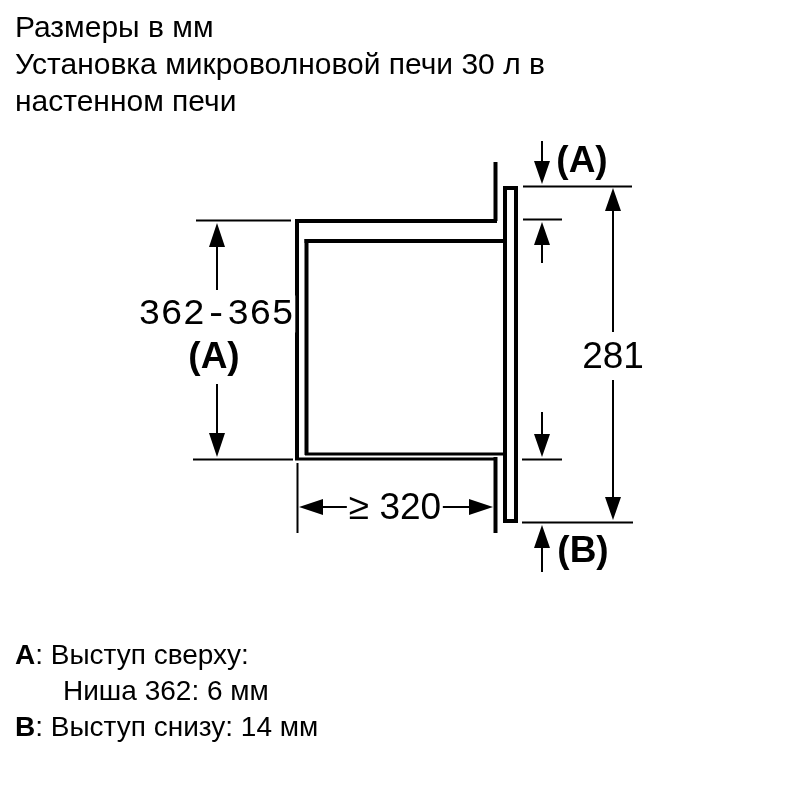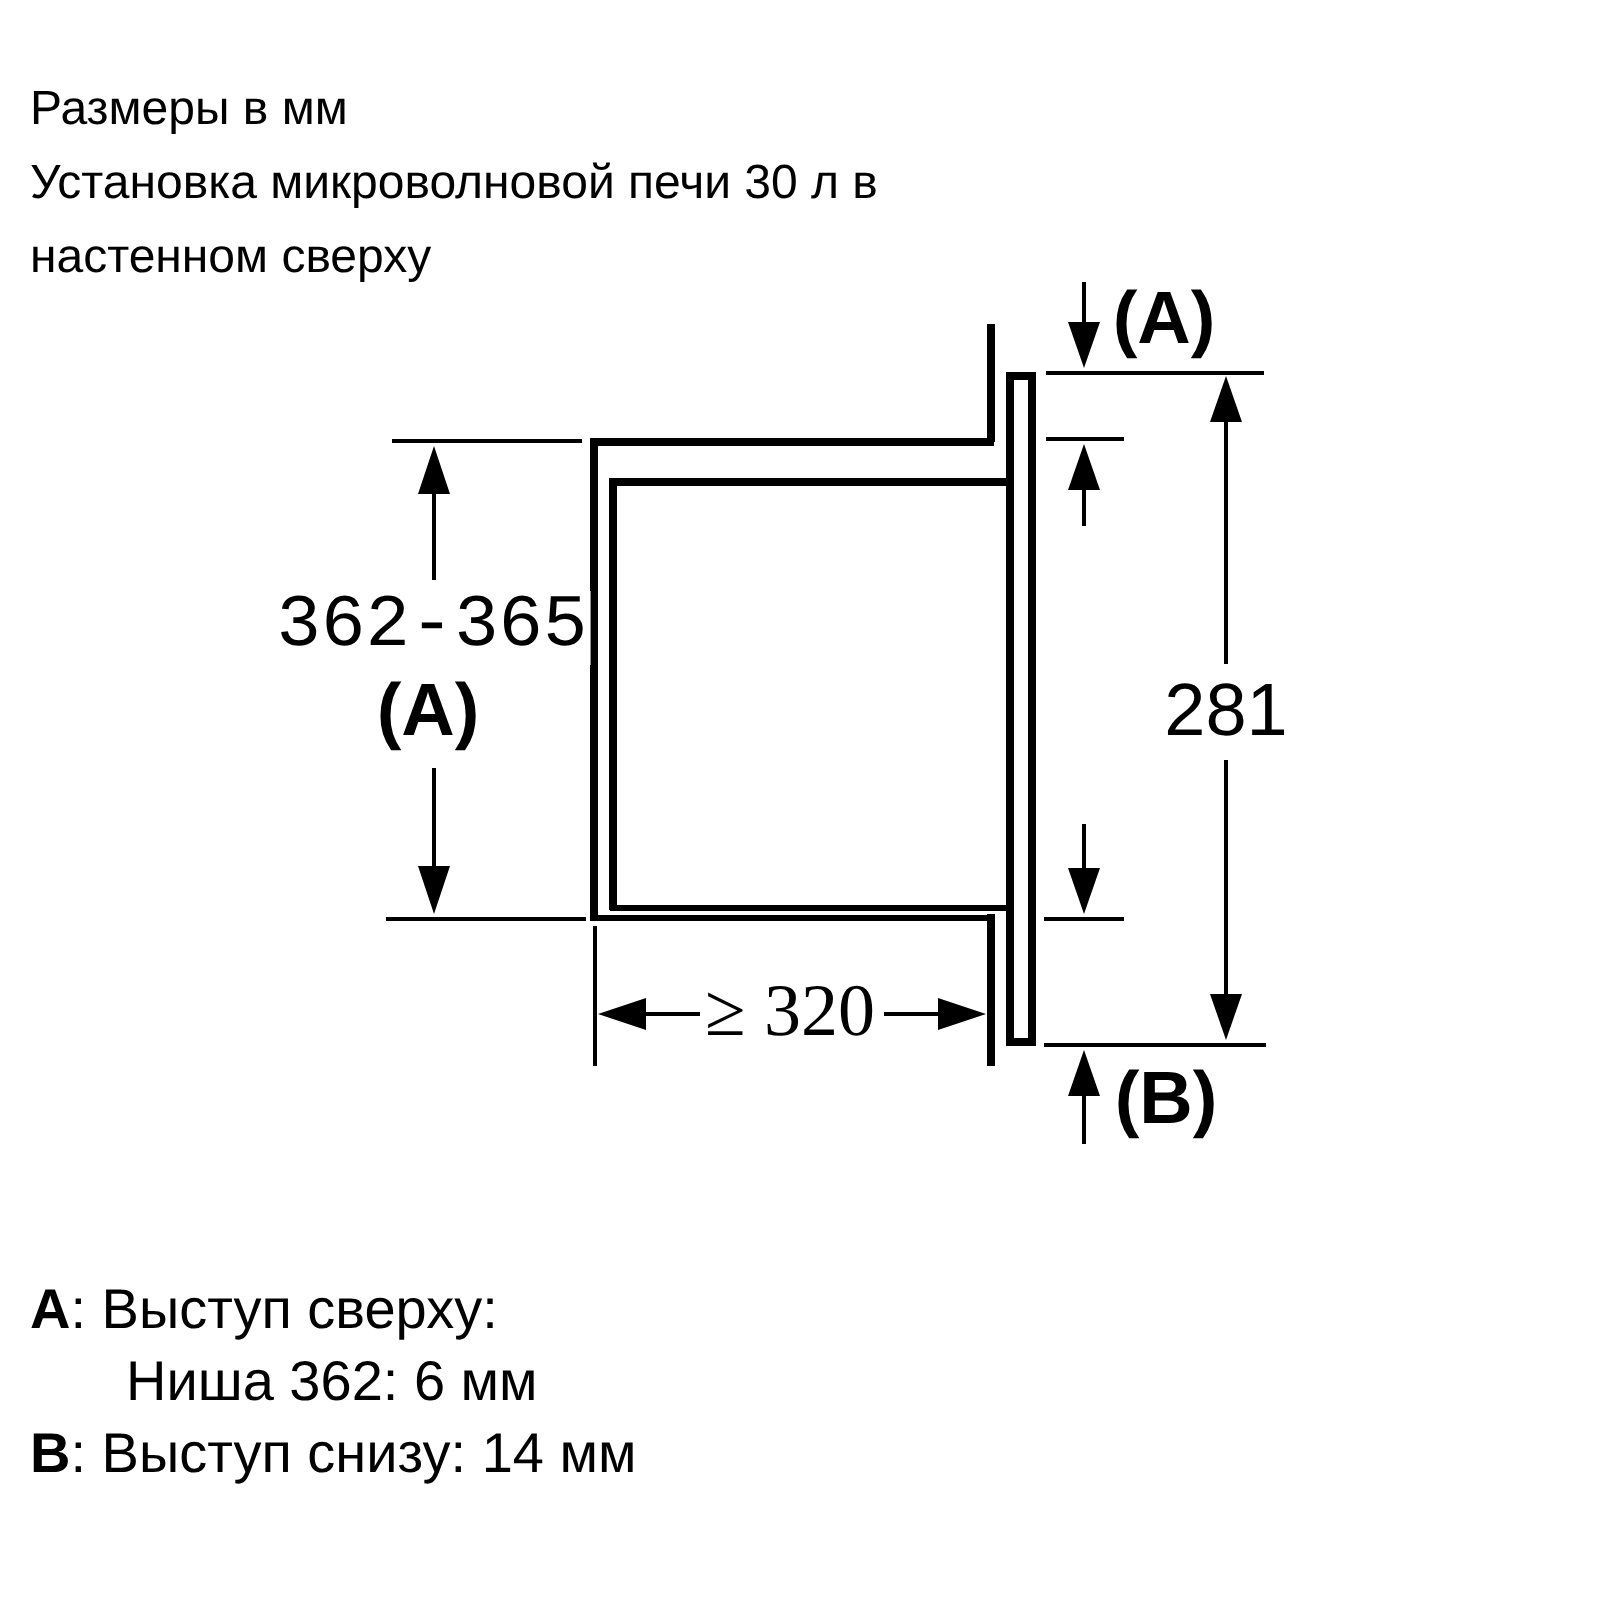--- a/index.html
+++ b/index.html
@@ -6,22 +6,22 @@
   body {
     width: 800px; height: 800px;
     background: #ffffff;
     color: #000000;
     font-family: "Liberation Sans", sans-serif;
   }
   .page { position: relative; width: 800px; height: 800px; overflow: hidden; background: #ffffff; }
 
   .title {
     position: absolute; left: 15px; top: 8px;
-    font-size: 24px; line-height: 37px;
-    letter-spacing: 0px; white-space: nowrap; margin-top: 28px;
+    font-size: 30px; line-height: 37px;
+    letter-spacing: 0px; white-space: nowrap;
   }
 
   .diagram { position: absolute; left: 0; top: 0; width: 800px; height: 800px; }
   .diagram svg { position: absolute; left: 0; top: 0; }
 
   .dim-label {
     position: absolute;
     transform: translate(-50%, -50%);
     font-size: 37px; line-height: 1;
     white-space: nowrap;
@@ -37,21 +37,21 @@
   .legend-row.indent { padding-left: 48px; }
 </style>
 </head>
 <body>
 
 <div class="page">
 
   <div class="title">
     <div>Размеры в мм</div>
     <div>Установка микроволновой печи 30 л в</div>
-    <div>настенном сверху</div>
+    <div>настенном печи</div>
   </div>
 
   <div class="diagram">
     <svg width="800" height="800" viewBox="0 0 800 800">
 
       <g stroke="#000000" stroke-width="4" fill="none">
         <line x1="295" y1="221" x2="497" y2="221"></line>
         <line x1="297" y1="219" x2="297" y2="460"></line>
         <line x1="295" y1="459" x2="497" y2="459" stroke-width="3"></line>
         <line x1="495.5" y1="162" x2="495.5" y2="221"></line>
@@ -106,21 +106,21 @@
         <line x1="321" y1="507" x2="350" y2="507"></line>
         <line x1="442" y1="507" x2="471" y2="507"></line>
         <polygon points="493,507 469,499 469,515" stroke="none"></polygon>
       </g>
     </svg>
 
     <div class="dim-label" style="left:216px; top:314px;font-family:Liberation Mono, monospace;">362-365</div>
     <div class="dim-label bold" style="left:214px; top:355px;">(A)</div>
     <div class="dim-label bold" style="left:582px; top:159px;">(A)</div>
     <div class="dim-label" style="left:613px; top:355px;">281</div>
-    <div class="dim-label" style="left:395px; top:506px;font-family:Liberation Serif, serif;">≥ 320</div>
+    <div class="dim-label" style="left:395px; top:506px;">≥ 320</div>
     <div class="dim-label bold" style="left:583px; top:549px;">(B)</div>
   </div>
 
   <div class="legend">
     <div class="legend-row"><span class="bold">A</span><span>: Выступ сверху:</span></div>
     <div class="legend-row indent">Ниша 362: 6 мм</div>
     <div class="legend-row"><span class="bold">B</span><span>: Выступ снизу: 14 мм</span></div>
   </div>
 
 </div>

